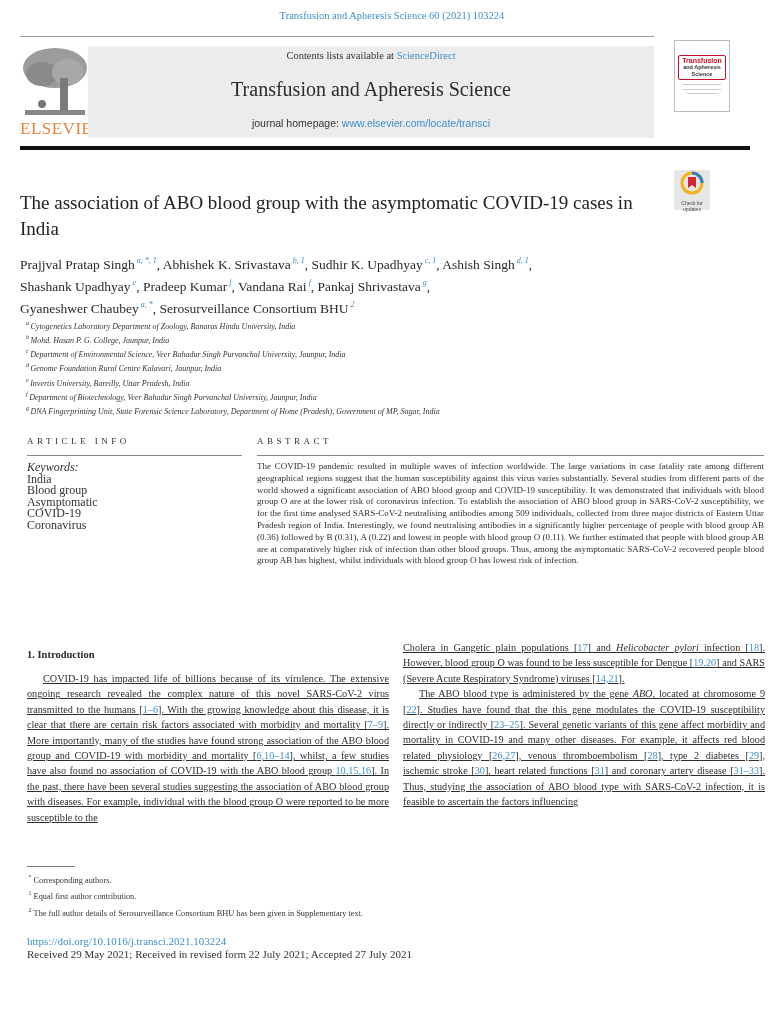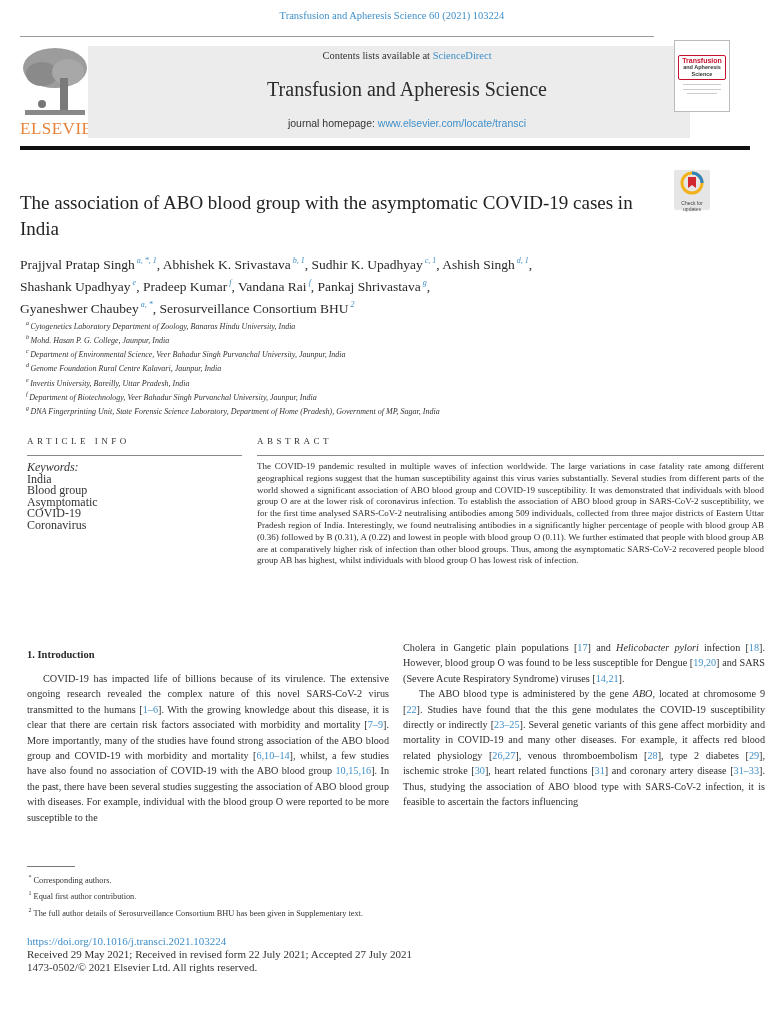--- a/index.html
+++ b/index.html
@@ -3,41 +3,41 @@
 <meta charset="utf-8">
 <style>
   html, body { margin:0; padding:0; background:#ffffff; }
   body { width:784px; height:1024px; position:relative; overflow:hidden;
          font-family:"Liberation Serif", "DejaVu Serif", serif; color:#2a2a2a; }
   .abs { position:absolute; }
   .link { color:#3f8fc9; }
   .running-head { top:10px; left:0; width:784px; text-align:center; font-size:10.5px; color:#3f8fc9; }
   .top-rule { top:36px; left:20px; width:634px; height:1px; background:#9a9a9a; }
   .logo { top:44px; left:20px; width:88px; height:98px; }
-  .banner { top:46px; left:88px; width:566px; height:92px; background:#ececec; text-align:center;padding-left:36px; }
+  .banner { top:46px; left:88px; width:566px; height:92px; background:#ececec; text-align:center; }
   .banner .contents { margin-top:4px; font-size:10.5px; color:#333; }
   .banner .journal { margin-top:17px; font-size:20px; color:#2b2b2b; }
   .banner .homepage { margin-top:16px; font-family:"Liberation Sans", sans-serif; font-size:10.5px; color:#333; }
   .cover { top:40px; left:674px; width:54px; height:70px; border:1px solid #bbb; background:#fff; }
   .thick-rule { top:146px; left:20px; width:730px; height:4px; background:#111; }
   .crossmark { top:170px; left:674px; width:36px; height:40px; background:#e6e6e6; border-radius:2px; }
   .title { top:190px; left:20px; width:640px; font-size:19px; line-height:26px; color:#222; }
   .authors { top:252px; left:20px; width:660px; font-size:13.5px; line-height:18.5px; color:#2a2a2a; }
   .authors sup { font-size:8px; color:#3f8fc9; font-style:italic; }
   .affils { top:318px; left:26px; width:640px; font-size:8px; line-height:11.5px; font-style:italic; color:#333; }
   .affils sup { font-size:6px; }
   .section-label { font-family:"Liberation Serif", serif; font-size:9px; letter-spacing:3.5px; color:#333; }
   .ai-label { top:436px; left:27px; }
   .ab-label { top:436px; left:257px; }
   .ai-rule { top:455px; left:27px; width:215px; height:1px; background:#888; }
   .ab-rule { top:455px; left:257px; width:507px; height:1px; background:#888; }
   .keywords { top:462px; left:27px; font-size:12px; line-height:11.5px; color:#333; }
   .keywords .kw-head { font-style:italic; }
   .abstract { top:461px; left:257px; width:507px; font-size:9px; line-height:11.8px; text-align:justify; color:#2e2e2e; }
-  .col { font-size:10.2px; line-height:15.4px; text-align:justify; color:#2e2e2e; }
+  .col { font-size:10.2px; line-height:15.4px; text-align:justify; color:#2e2e2e;text-decoration:underline; }
   .col-left { top:671px; left:27px; width:362px; }
   .col-right { top:640px; left:403px; width:362px; }
   .col p { margin:0; text-indent:16px; }
   .col p.noindent { text-indent:0; }
   .intro-head { top:649px; left:27px; font-size:10.5px; font-weight:bold; color:#2a2a2a; }
   .fn-rule { top:866px; left:27px; width:48px; height:1px; background:#777; }
   .footnotes { top:871px; left:27px; width:520px; font-size:8.3px; line-height:12.5px; color:#333; }
   .footnotes sup { font-size:6px; }
   .pubinfo { top:935px; left:27px; width:520px; font-size:11px; line-height:13px; color:#333; }
 </style>
@@ -133,14 +133,13 @@
 <div class="abs fn-rule"></div>
 <div class="abs footnotes">
   <div><sup>&nbsp;*</sup>&nbsp;<span>Corresponding authors.</span></div>
   <div><sup>&nbsp;1</sup>&nbsp;<span>Equal first author contribution.</span></div>
   <div><sup>&nbsp;2</sup>&nbsp;<span>The full author details of Serosurveillance Consortium BHU has been given in Supplementary text.</span></div>
 </div>
 
 <div class="abs pubinfo">
   <div class="link">https://doi.org/10.1016/j.transci.2021.103224</div>
   <div>Received 29 May 2021; Received in revised form 22 July 2021; Accepted 27 July 2021</div>
-  <div>1473-0502/© 2021 Elsevier Ltd. All rights reserved.</div>
 </div>
 
 </body></html>

